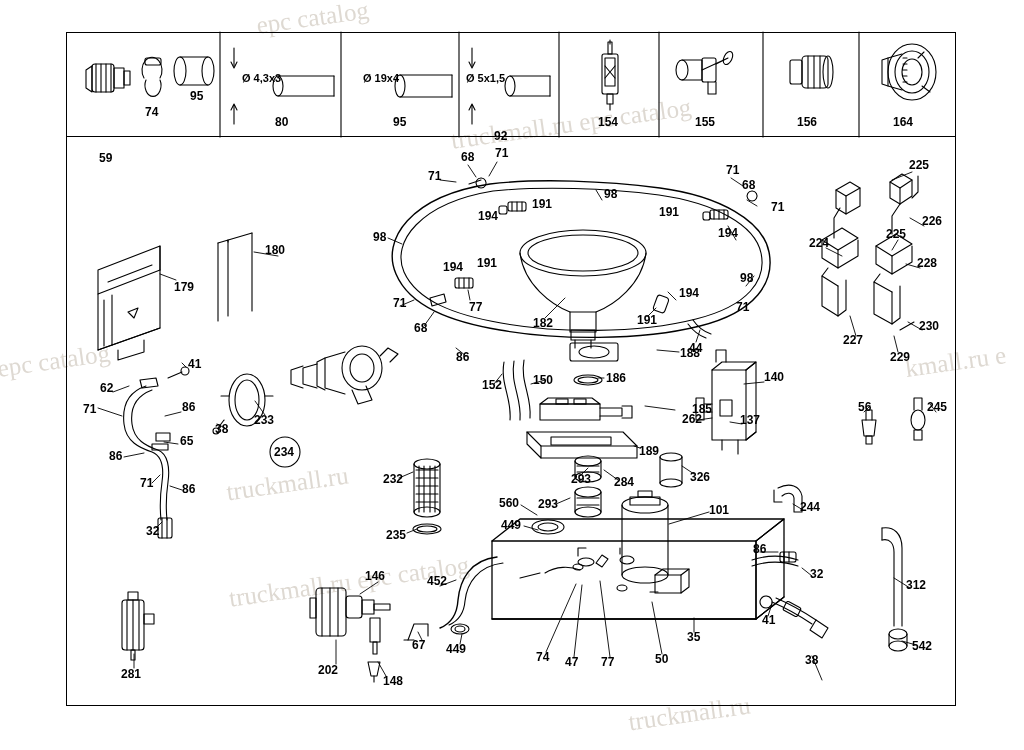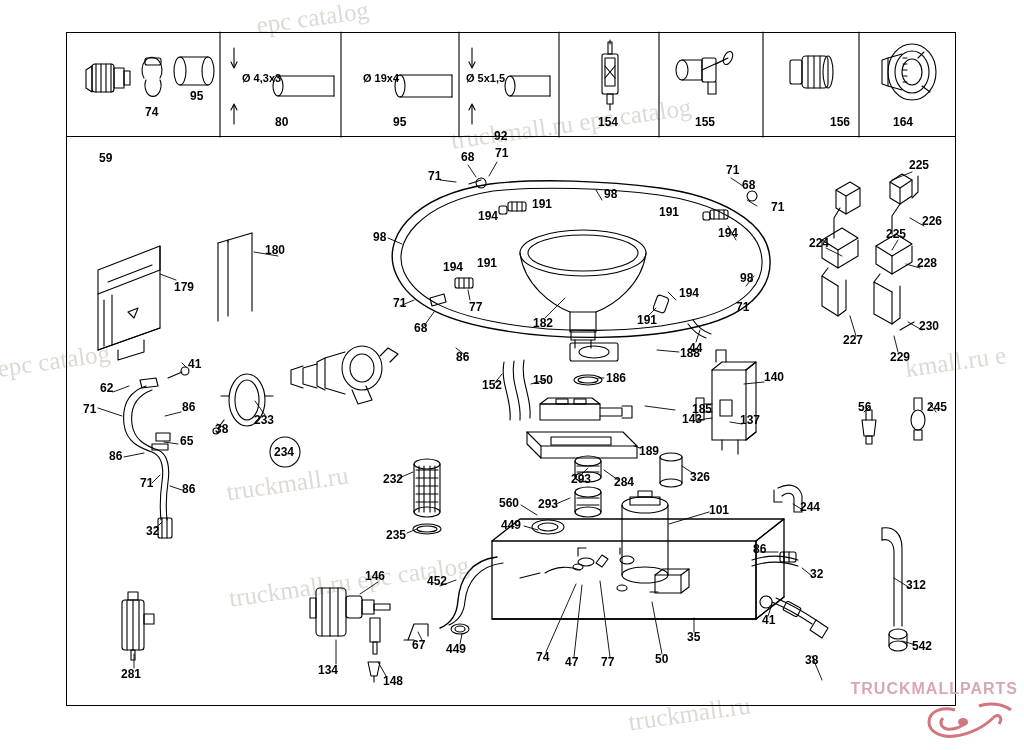--- a/index.html
+++ b/index.html
@@ -507,21 +507,21 @@
 
   <div>
     <div class="n" style="left:99px;top:115px;margin-top:36px;">59</div>
     <div class="n" style="left:145px;top:105px;">74</div>
     <div class="n" style="left:190px;top:89px;">95</div>
     <div class="n" style="left:275px;top:115px;">80</div>
     <div class="n" style="left:393px;top:115px;">95</div>
     <div class="n" style="left:494px;top:115px;margin-top:14px;">92</div>
     <div class="n" style="left:598px;top:115px;">154</div>
     <div class="n" style="left:695px;top:115px;">155</div>
-    <div class="n" style="left:797px;top:115px;margin-left:33px;">156</div>
+    <div class="n" style="left:797px;top:115px;">156</div>
     <div class="n" style="left:893px;top:115px;">164</div>
 
     <div class="nsm" style="left:242px;top:72px;">Ø 4,3x3</div>
     <div class="nsm" style="left:363px;top:72px;">Ø 19x4</div>
     <div class="nsm" style="left:466px;top:72px;">Ø 5x1,5</div>
   </div>
 
   <div>
     <div class="n" style="left:461px;top:150px;">68</div>
     <div class="n" style="left:495px;top:146px;">71</div>
@@ -571,58 +571,46 @@
     <div class="n" style="left:386px;top:528px;">235</div>
     <div class="n" style="left:571px;top:472px;">293</div>
     <div class="n" style="left:614px;top:475px;">284</div>
     <div class="n" style="left:690px;top:470px;">326</div>
     <div class="n" style="left:538px;top:497px;">293</div>
     <div class="n" style="left:499px;top:496px;">560</div>
     <div class="n" style="left:501px;top:518px;">449</div>
     <div class="n" style="left:709px;top:503px;">101</div>
     <div class="n" style="left:764px;top:370px;">140</div>
     <div class="n" style="left:740px;top:413px;">137</div>
-    <div class="n" style="left:682px;top:412px;">143</div>
+    <div class="n" style="left:682px;top:412px;">262</div>
     <div class="n" style="left:858px;top:400px;">56</div>
     <div class="n" style="left:927px;top:400px;">245</div>
     <div class="n" style="left:800px;top:500px;">244</div>
     <div class="n" style="left:906px;top:578px;">312</div>
     <div class="n" style="left:912px;top:639px;">542</div>
     <div class="n" style="left:753px;top:542px;">86</div>
     <div class="n" style="left:810px;top:567px;">32</div>
     <div class="n" style="left:762px;top:613px;">41</div>
     <div class="n" style="left:805px;top:653px;">38</div>
     <div class="n" style="left:687px;top:630px;">35</div>
     <div class="n" style="left:655px;top:652px;">50</div>
     <div class="n" style="left:601px;top:655px;">77</div>
     <div class="n" style="left:565px;top:655px;">47</div>
     <div class="n" style="left:536px;top:650px;">74</div>
     <div class="n" style="left:446px;top:642px;">449</div>
     <div class="n" style="left:412px;top:638px;">67</div>
     <div class="n" style="left:427px;top:574px;">452</div>
     <div class="n" style="left:365px;top:569px;">146</div>
-    <div class="n" style="left:318px;top:663px;">134</div>
+    <div class="n" style="left:318px;top:663px;">202</div>
     <div class="n" style="left:383px;top:674px;">148</div>
     <div class="n" style="left:121px;top:667px;">281</div>
     <div class="n" style="left:909px;top:158px;">225</div>
     <div class="n" style="left:922px;top:214px;">226</div>
     <div class="n" style="left:809px;top:236px;">224</div>
     <div class="n" style="left:886px;top:227px;">225</div>
     <div class="n" style="left:917px;top:256px;">228</div>
     <div class="n" style="left:919px;top:319px;">230</div>
     <div class="n" style="left:890px;top:350px;">229</div>
     <div class="n" style="left:843px;top:333px;">227</div>
   </div>
 
-  <div id="logo">
-    <div class="txt">TRUCKMALLPARTS</div>
-    <svg width="175" height="50" viewBox="0 0 175 50" style="position:absolute;bottom:0;right:0;">
-      <g fill="none" stroke="#d2757f" stroke-width="3">
-        <path d="M112,18 C98,14 86,20 86,30 C86,40 98,46 112,44 C128,42 142,34 150,26"></path>
-        <path d="M150,26 C156,20 160,26 156,32"></path>
-        <path d="M100,26 C96,30 98,36 104,37 C112,38 120,34 124,30"></path>
-        <path d="M136,14 C146,10 160,12 168,18"></path>
-      </g>
-      <ellipse cx="120" cy="30" rx="5" ry="4" fill="#d2757f"></ellipse>
-    </svg>
-  </div>
 
 </div>
 
 </body></html>

